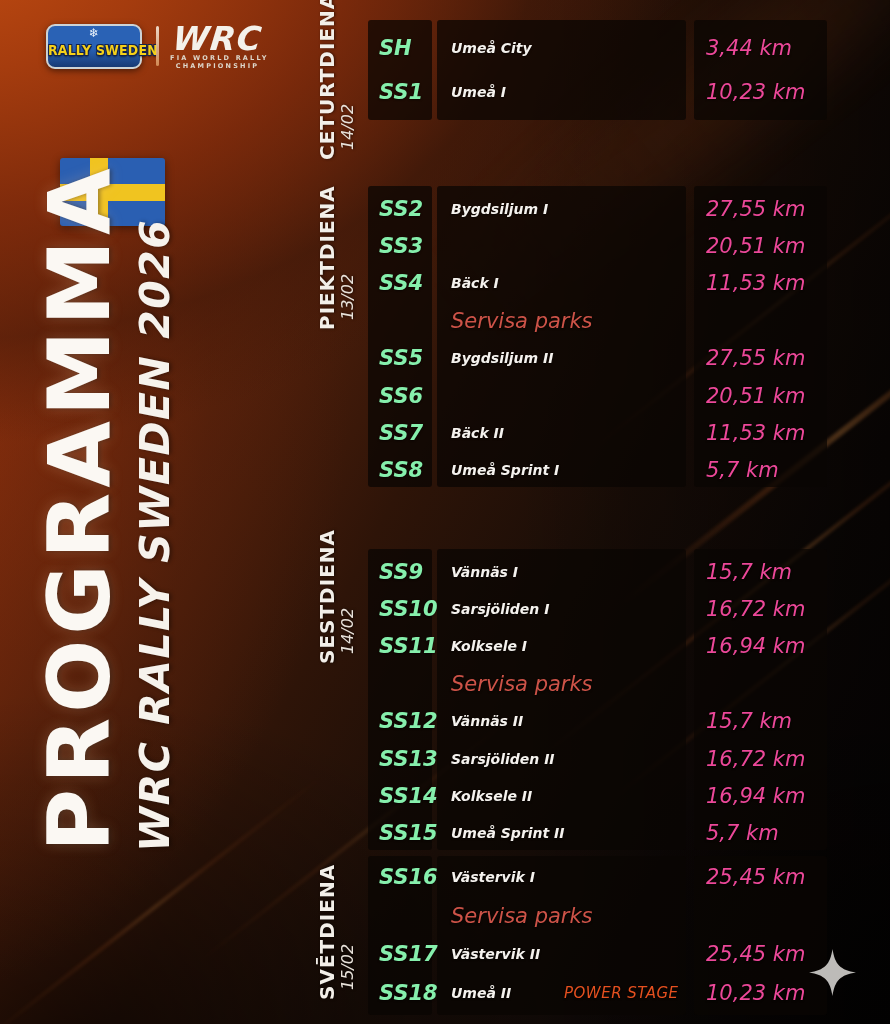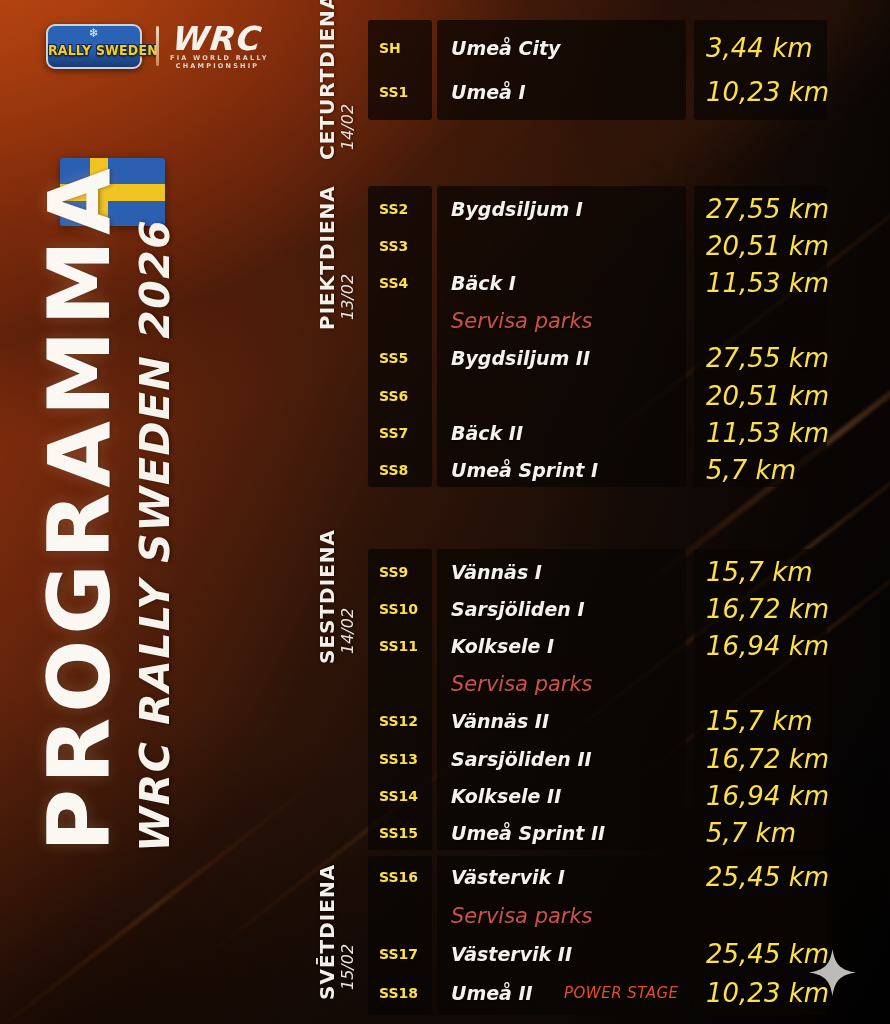--- a/index.html
+++ b/index.html
@@ -72,23 +72,23 @@
   .b2{top:549px; height:301px; --rowh:37.4px; --padt:4px;}
   .b3{top:856px; height:159px; --rowh:38.5px; --padt:2px;}
   .panel{position:absolute; top:0; bottom:0; background:rgba(10,5,3,.74); border-radius:3px;}
   .p-code{left:0; width:64px;}
   .p-name{left:69px; width:249px;}
   .p-dist{left:326px; width:133px;}
   .rows{position:absolute; left:0; right:0; top:var(--padt);}
   .row{position:relative; height:var(--rowh);}
   .row span{position:absolute; top:50%; transform:translateY(-50%); white-space:nowrap;
     text-shadow:0 1px 2px rgba(0,0,0,.55);}
-  .code{left:11px; font-size:14px; font-weight:700; color:#fde047;}
-  .sname{left:83px; font-size:19px; font-weight:700; font-style:italic; color:#f5f2ee;}
-  .dist{left:338px; font-size:26px; font-style:italic; font-weight:400; color:#fde047;}
+  .code{left:11px; font-size:21px; font-weight:700; font-style:italic; color:#86efac;}
+  .sname{left:83px; font-size:14px; font-weight:700; font-style:italic; color:#f5f2ee;}
+  .dist{left:338px; font-size:21px; font-style:italic; font-weight:400; color:#ec4899;}
   .service{left:83px; font-size:21px; font-style:italic; font-weight:500; color:var(--service,#cd5348);}
   .ps-badge{left:196px; font-size:15px; font-weight:400; font-style:italic; letter-spacing:.5px;
     color:var(--power_stage,#e5501f); text-shadow:0 0 7px rgba(235,85,30,.55);}
   
   .sparkle{position:absolute; left:809px; top:949px; width:47px; height:47px;}
 </style>
 </head>
 <body>
 
 <div class="poster" style="--text: #f4f1ec; --power_stage: #e5501f; --service: #cd5348; --flag_blue: #2a5fb2; --flag_yellow: #f0c420; --badge_blue: #2a62b5; --badge_yellow: #f5d019;">

